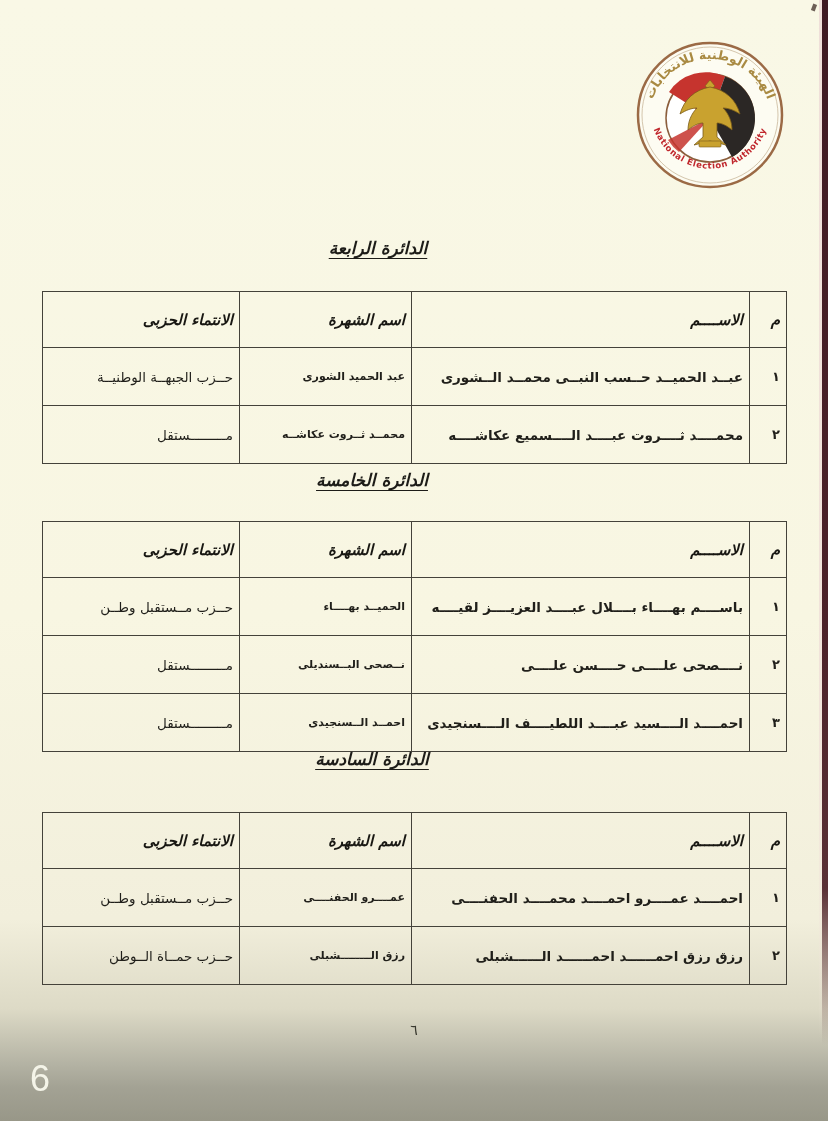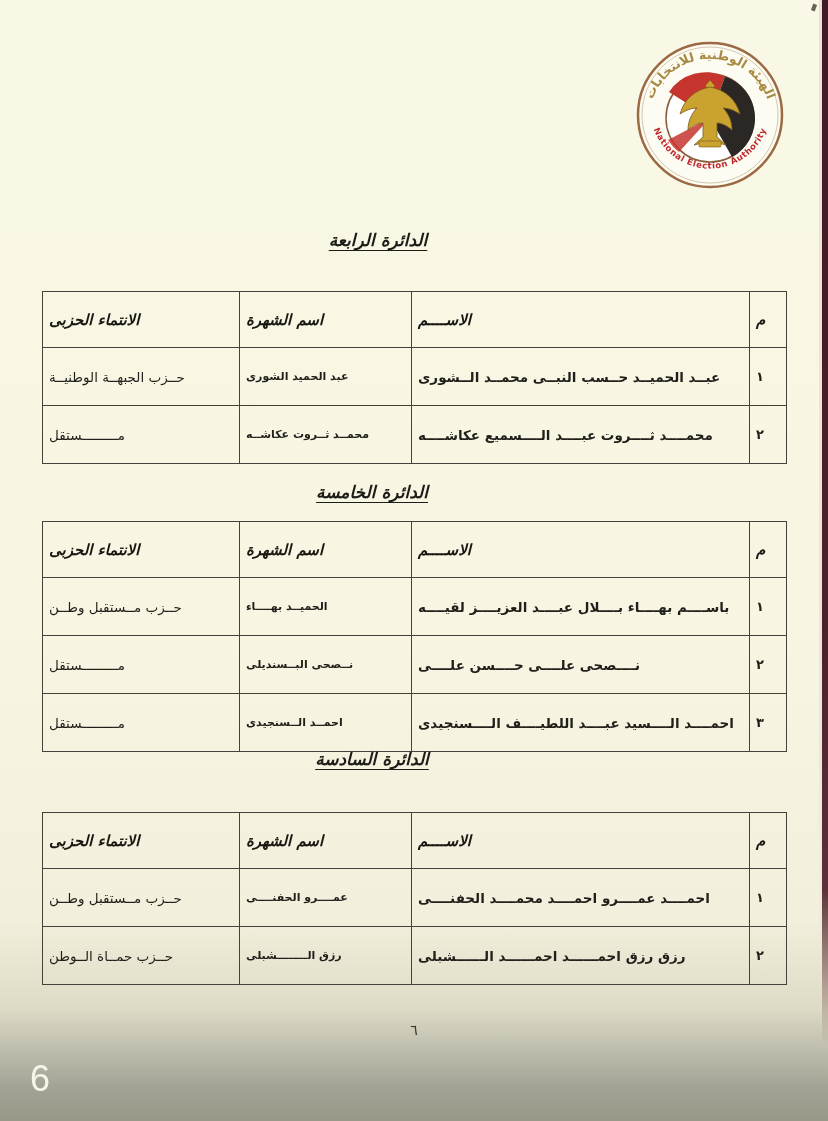--- a/index.html
+++ b/index.html
@@ -33,21 +33,21 @@
     text-underline-offset:4px;
   }
   .district-table {
     position:absolute; width:744px;
     border-collapse:collapse; table-layout:fixed;
     direction:rtl;
     background:transparent;
   }
   .district-table td {
     border:1.5px solid #44423a;
-    text-align:left; vertical-align:middle;
+    text-align:right; vertical-align:middle;
     color:#201f1a;
     overflow:hidden;
     padding:2px 6px;
     margin-left:45px;
   }
   .col-num   { width:37px;  font-size:13px; font-weight:bold; }
   .col-name  { width:338px; font-size:13.5px; font-weight:bold; }
   .col-alias { width:172px; font-size:11px; font-weight:bold; }
   .col-party { width:197px; font-size:13.5px; font-weight:normal; }
   .header-row td {
@@ -109,21 +109,21 @@
     </defs>
     <text font-size="12.5" font-weight="bold" fill="#a98a42" font-family="DejaVu Sans, sans-serif">
       <textPath href="#arcTop" startOffset="50%" text-anchor="middle">الهيئة الوطنية للانتخابات</textPath>
     </text>
     <text font-size="8.5" font-weight="bold" fill="#c0272d" letter-spacing="0.6" font-family="DejaVu Sans, sans-serif">
       <textPath href="#arcBottom" startOffset="50%" text-anchor="middle">National Election Authority</textPath>
     </text>
   </svg>
 </div>
 
-<div class="district-title" style="top:230px;padding-left:12px;">الدائرة الرابعة</div>
+<div class="district-title" style="top:238px;padding-left:12px;">الدائرة الرابعة</div>
 
 <table class="district-table" style="left:42px; top:291px; position:absolute;">
   <tbody>
       <tr class="header-row">
     <td class="col-num">م</td>
     <td class="col-name">الاســــم</td>
     <td class="col-alias">اسم الشهرة</td>
     <td class="col-party">الانتماء الحزبى</td>
   </tr>
   <tr class="data-row">
@@ -134,21 +134,21 @@
   </tr>
   <tr class="data-row">
     <td class="col-num">٢</td>
     <td class="col-name">محمــــد ثــــروت عبــــد الــــسميع عكاشــــه</td>
     <td class="col-alias">محمــد ثــروت عكاشــه</td>
     <td class="col-party">مـــــــــستقل</td>
   </tr>
 </tbody>
   </table>
 
-<div class="district-title" style="top:482px;">الدائرة الخامسة</div>
+<div class="district-title" style="top:470px;">الدائرة الخامسة</div>
 
 <table class="district-table" style="left:42px; top:521px; position:absolute;">
   <tbody>
       <tr class="header-row">
     <td class="col-num">م</td>
     <td class="col-name">الاســــم</td>
     <td class="col-alias">اسم الشهرة</td>
     <td class="col-party">الانتماء الحزبى</td>
   </tr>
   <tr class="data-row">

